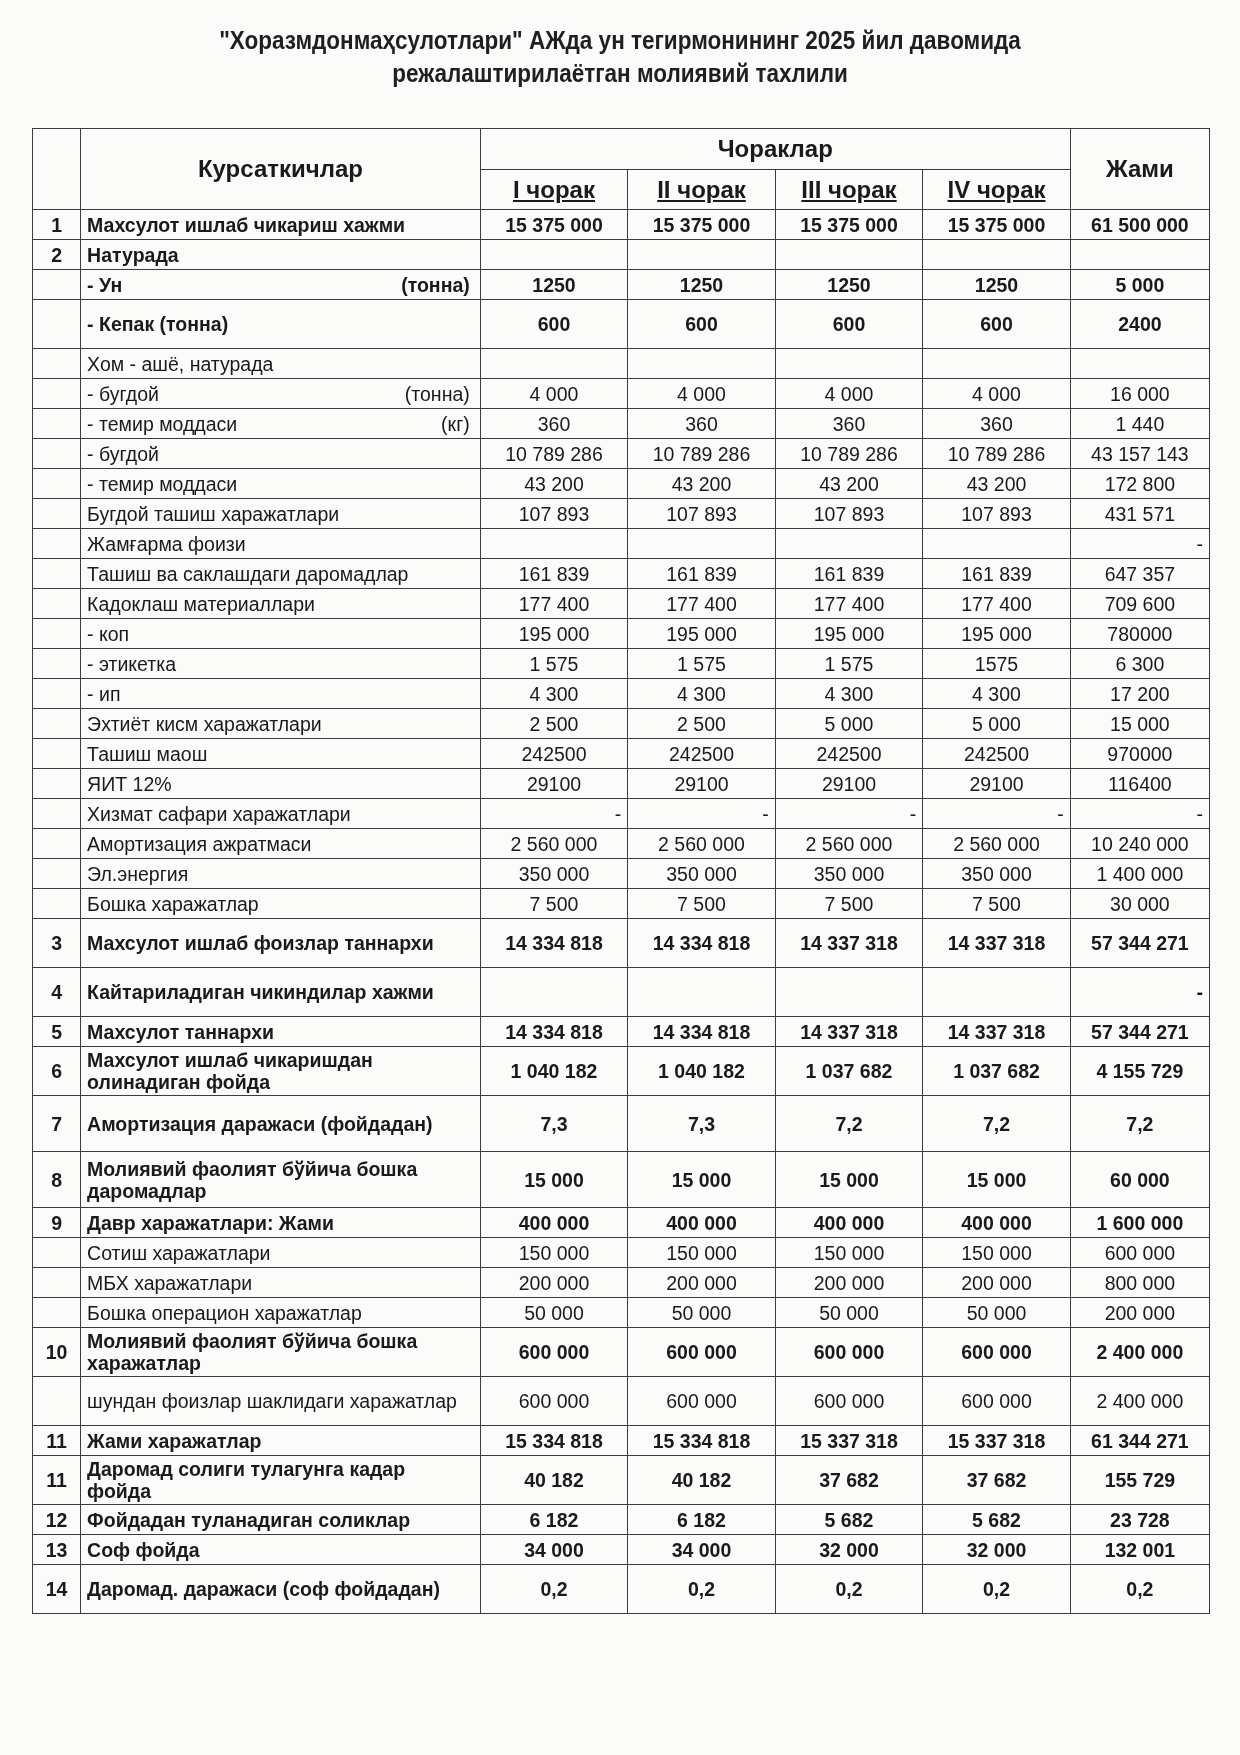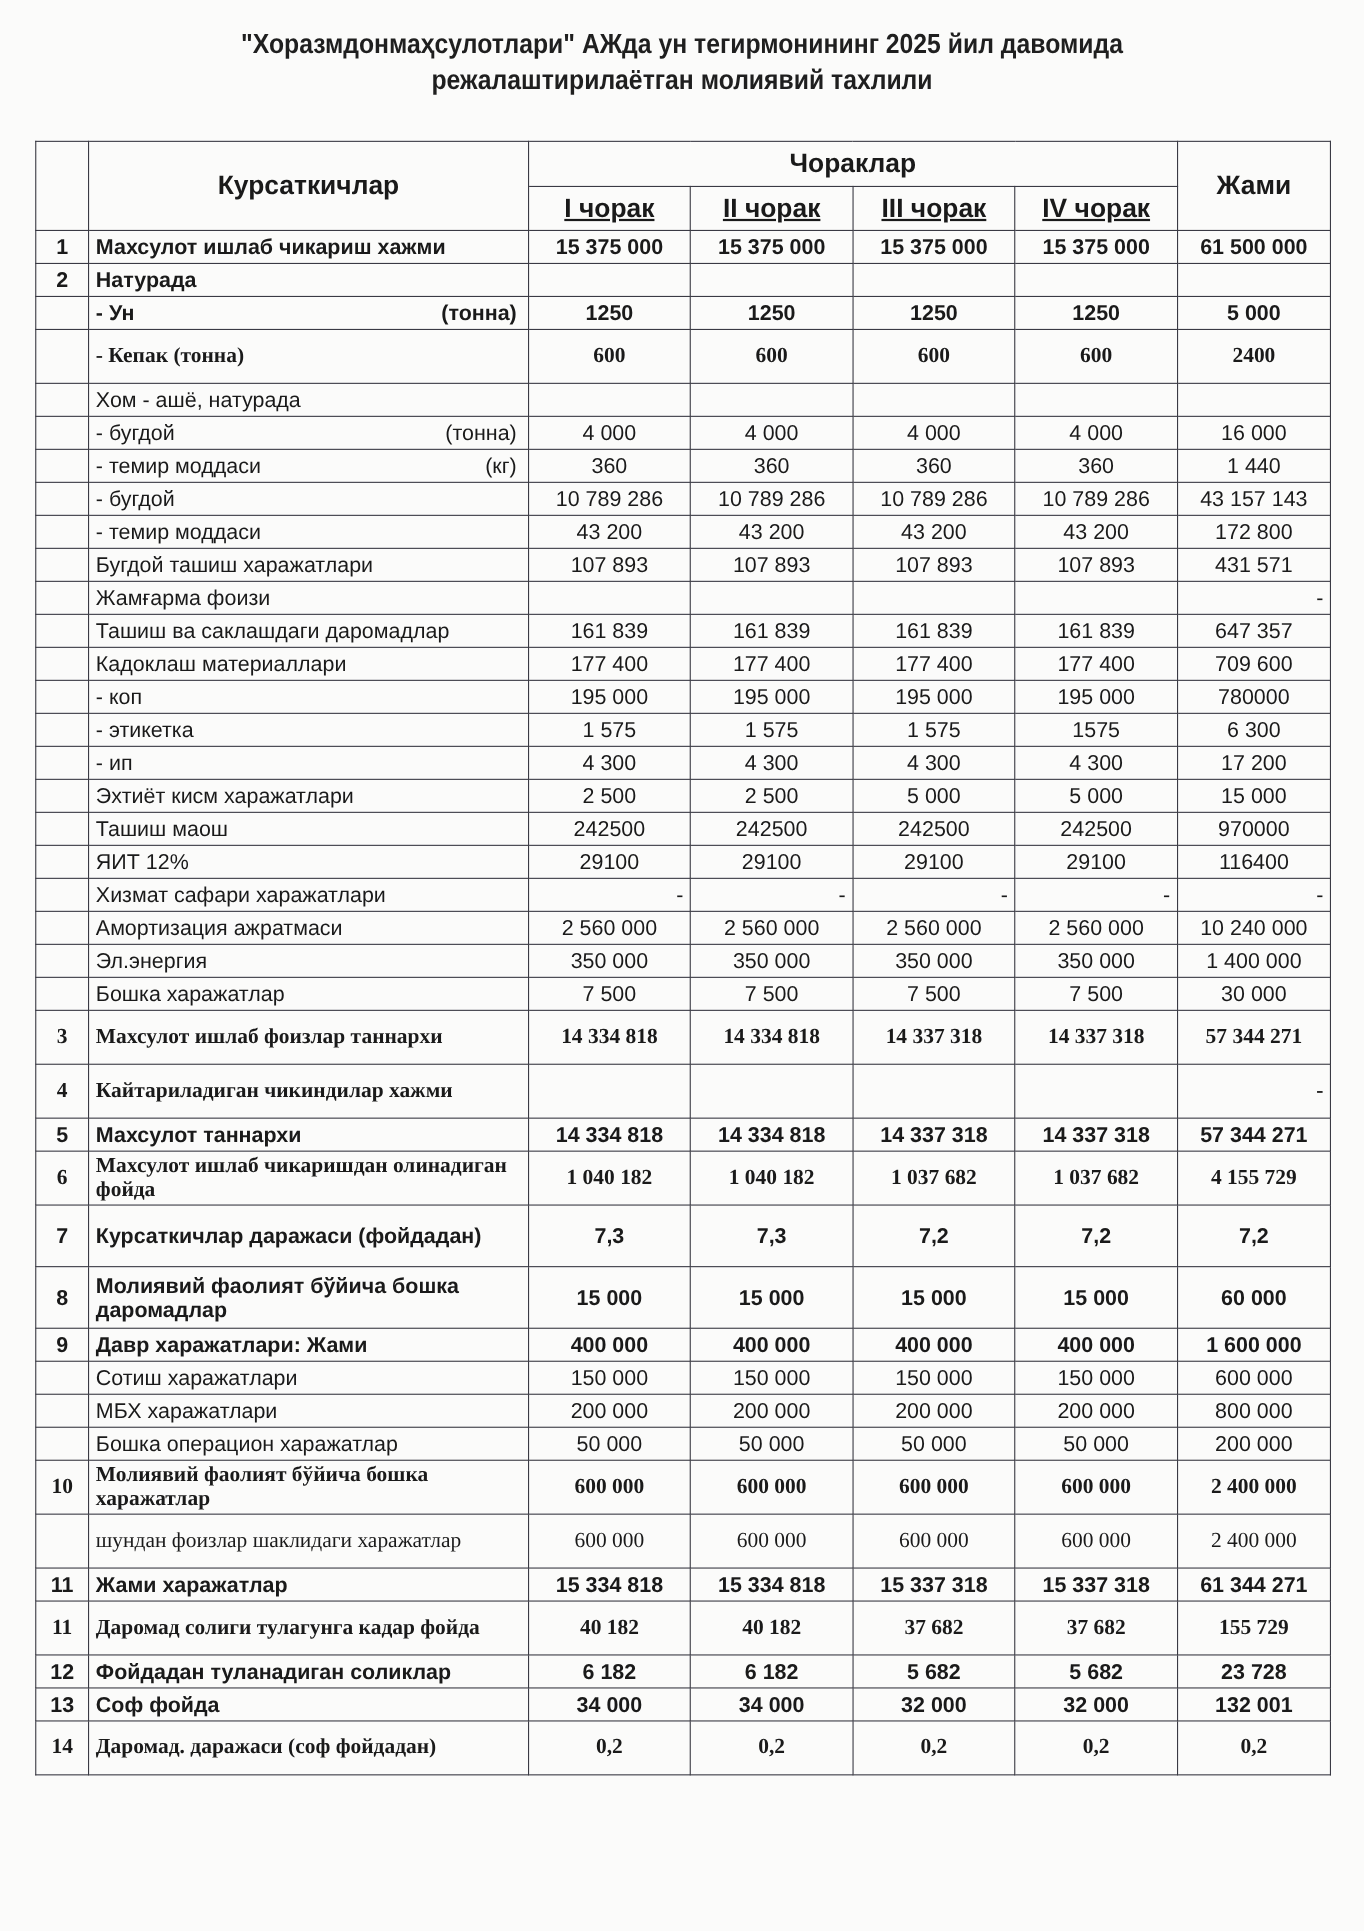--- a/index.html
+++ b/index.html
@@ -37,21 +37,21 @@
   table.report th { font-weight: bold; font-size: 24px; }
   .col-num { width: 46px; }
   .col-label { width: 382px; }
   .col-q { width: 141px; }
   .col-total { width: 133px; }
   td.num { text-align: center; font-weight: bold; }
   td.label { text-align: left; padding-left: 8px; }
   td.val { text-align: center; }
   tr.bold td.label, tr.bold td.val { font-weight: bold; }
   tr.h1 td { height: 29px; }
-  tr.h2 td { height: 48px; font-family: Liberation Serif, serif; }
+  tr.h2 td { height: 48px; }
   tr.h3 td { height: 55px; }
   .unit { float: right; padding-right: 4px; }
   th.group { height: 40px; }
   th.quarter { height: 39px; text-decoration: underline; }
   td.total-val { text-align: right; padding-right: 10px; }
 </style>
 </head>
 <body>
 
 <div class="page-title">
@@ -322,21 +322,21 @@
         <td class="num">6</td>
         <td class="label"><span>Махсулот ишлаб чикаришдан олинадиган фойда</span></td>
         <td class="val">1 040 182</td>
         <td class="val">1 040 182</td>
         <td class="val">1 037 682</td>
         <td class="val">1 037 682</td>
         <td class="val">4 155 729</td>
       </tr>
       <tr class="bold h3">
         <td class="num">7</td>
-        <td class="label"><span>Курсаткичлар даражаси (фойдадан)</span></td>
+        <td class="label"><span>Амортизация даражаси (фойдадан)</span></td>
         <td class="val">7,3</td>
         <td class="val">7,3</td>
         <td class="val">7,2</td>
         <td class="val">7,2</td>
         <td class="val">7,2</td>
       </tr>
       <tr class="bold h3">
         <td class="num">8</td>
         <td class="label"><span>Молиявий фаолият бўйича бошка даромадлар</span></td>
         <td class="val">15 000</td>

